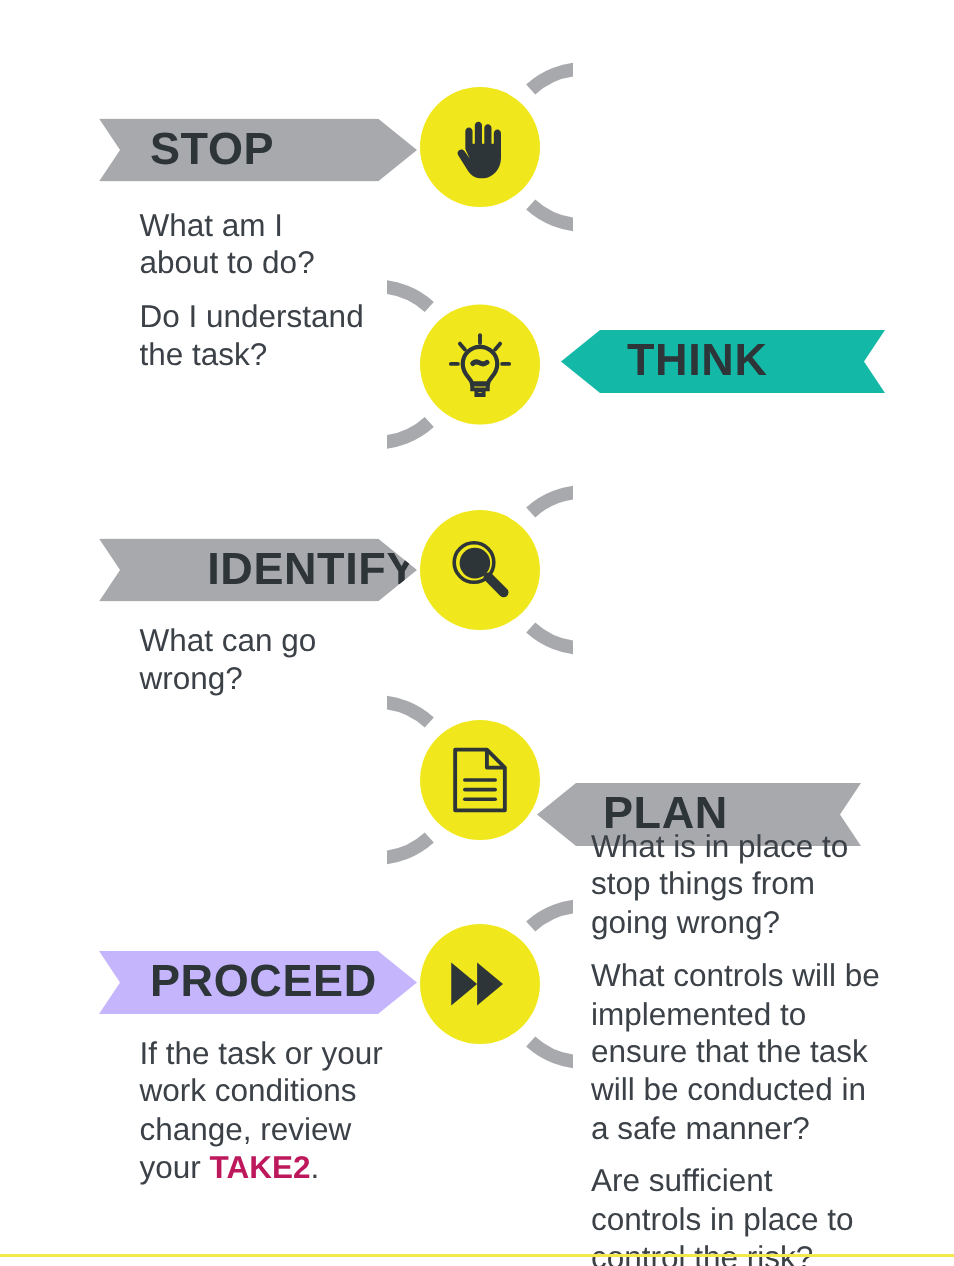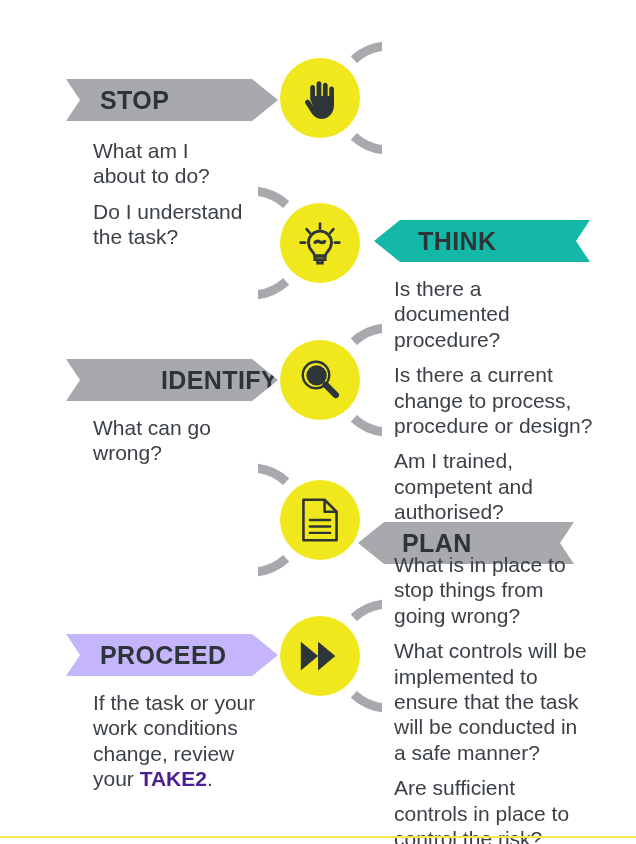--- a/index.html
+++ b/index.html
@@ -23,21 +23,21 @@
   }
   .disc svg{display:block;}
 
   
   .banner{
     position:absolute;height:42px;
     display:flex;align-items:center;
   }
   .banner .label{
     font-weight:bold;
-    font-size:25px;
+    font-size:30px;
     letter-spacing:.4px;
     line-height:1;
     white-space:nowrap;
   }
   
   .banner.left{
     clip-path:polygon(0 0, 14px 50%, 0 100%, calc(100% - 26px) 100%, 100% 50%, calc(100% - 26px) 0);
   }
   .banner.left .label{margin-left:34px;}
   
@@ -48,21 +48,21 @@
 
   
   .textblock{position:absolute;}
   .textblock p{
     margin:0 0 10px 0;
     font-size:21px;
     line-height:1.21;
     color:#3b4147;
   }
   .textblock p:last-child{margin-bottom:0;}
-  .bold{font-weight:bold;color:#4c1d95;}
+  .bold{font-weight:bold;color:#be185d;}
   .yes{font-weight:bold;}
   .no{font-weight:bold;}
 
   
   .bottomrule{position:absolute;left:0;width:636px;height:2px;}
 </style>
 </head>
 <body>
 
 <div class="canvas">
@@ -100,25 +100,20 @@
         </g>
         <path d="M26 14.2c-6.4 0-11.5 5.1-11.5 11.4 0 4 2 6.9 3.9 9.1 1.3 1.5 2 2.6 2.2 3.9h10.8c.2-1.3.9-2.4 2.2-3.9 1.9-2.2 3.9-5.1 3.9-9.1 0-6.3-5.1-11.4-11.5-11.4z" fill="none" stroke="#2E3538" stroke-width="2.8"></path>
         <path d="M20.8 39.4h10.4v3.2H20.8z" fill="none" stroke="#2E3538" stroke-width="2.6"></path>
         <path d="M23.6 43.2h4.8v3.1h-4.8z" fill="none" stroke="#2E3538" stroke-width="2.6"></path>
         <path d="M21.2 25.3c1.6-1.5 3.2-1.3 4.6-.4 1.5.9 3.1 1.1 4.8-.3" fill="none" stroke="#2E3538" stroke-width="3.4" stroke-linecap="round"></path>
       </svg>
     </div>
   </div>
   <div class="banner right" style="left:374px;top:220px;width:216px;background:#14b8a6;">
     <span class="label" style="color:#2E3538;">THINK</span>
-  </div>
-  <div class="textblock" style="left:394px;top:276px;width:200px;">
-    <p>Is there a documented procedure?</p>
-    <p>Is there a current change to process, procedure or design?</p>
-    <p>Am I trained, competent and authorised?</p>
   </div>
 
   <div class="node" style="left:258px;top:318px;">
     <svg class="ring" viewBox="0 0 124 124">
       <path d="M 28.2 100.4 A 52 52 0 1 1 28.2 23.6" fill="none" stroke="#A7A9AC" stroke-width="9" stroke-linecap="butt" transform="rotate(180 62 62)"></path>
     </svg>
     <div class="disc" style="background:#F0E81C;">
       <svg width="50" height="50" viewBox="0 0 50 50">
         <circle cx="21" cy="20" r="13.2" fill="none" stroke="#2E3538" stroke-width="2.4"></circle>
         <circle cx="21.6" cy="20.4" r="10.2" fill="#2E3538"></circle>

